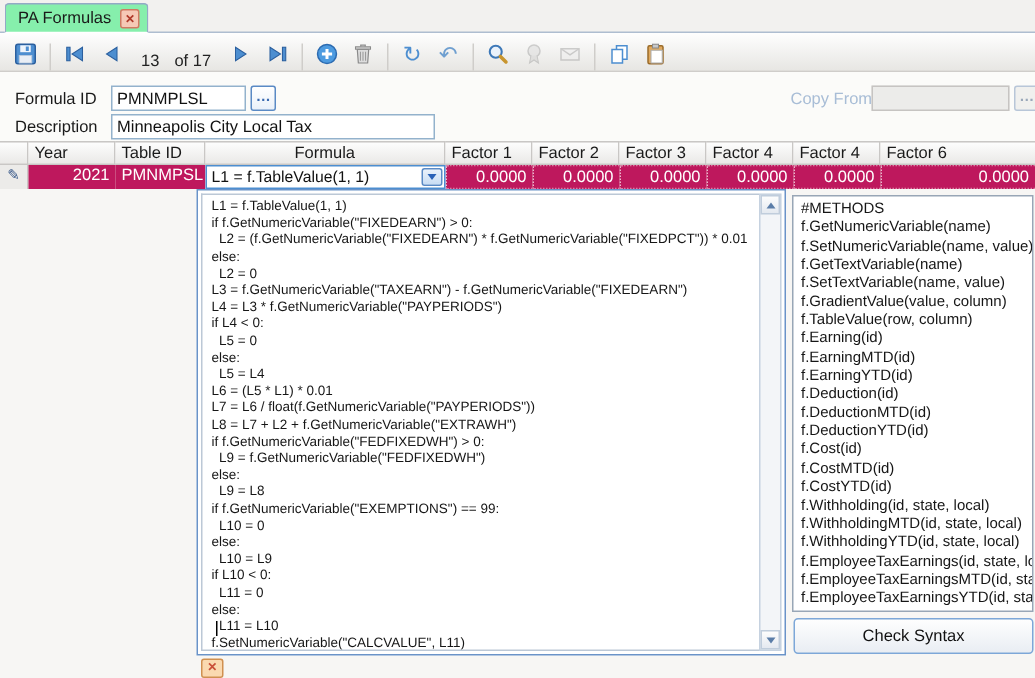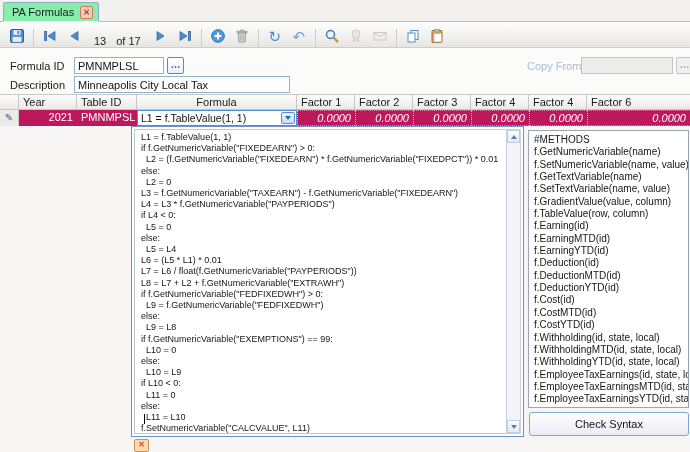--- a/index.html
+++ b/index.html
@@ -54,21 +54,21 @@
   .hcell {
     height:16px; background:linear-gradient(#fdfdfd,#eae9e7);
     border-right:1px solid #c9c7c5; border-top:1px solid #c9c7c5; border-bottom:1px solid #c9c7c5;
     font-size:11px; padding:1px 4px; white-space:nowrap; overflow:hidden; flex:none;
   }
   .grid-row { position:absolute; left:0; top:110px; width:690px; height:16px; display:flex; }
   .rcell {
     height:16px; background:#be185d; color:#fff; font-size:11px; padding:1px 4px;
     white-space:nowrap; overflow:hidden; flex:none;
   }
-  .rcell.dotted { border-left:1px dotted rgba(255,255,255,.7); border-top:1px dotted rgba(255,255,255,.45); border-bottom:1px dotted rgba(255,255,255,.45);font-style:italic; }
+  .rcell.dotted { border-left:1px dotted rgba(255,255,255,.7); border-top:1px dotted rgba(255,255,255,.45); border-bottom:1px dotted rgba(255,255,255,.45); }
   .selector { background:#ecebe9; border-right:1px solid #c9c7c5; color:#3a5a8a; text-align:center; padding:0; font-size:10px; line-height:15px; }
   .num { text-align:right; }
   .combo { position:relative; background:#fff; border:1px solid #4d8ed0; padding:0; }
   .combo-text { position:absolute; left:3px; top:1px; font-size:10.5px; color:#111; white-space:nowrap; }
   .combo-btn {
     position:absolute; right:1px; top:1px; width:14px; height:12px;
     background:linear-gradient(#eaf2fb,#c8ddf4); border:1px solid #5a8ac5; border-radius:2px;
     display:flex; align-items:center; justify-content:center;
   }
   .tri-down { width:0; height:0; border-left:3px solid transparent; border-right:3px solid transparent; border-top:4px solid #2a62b8; }

